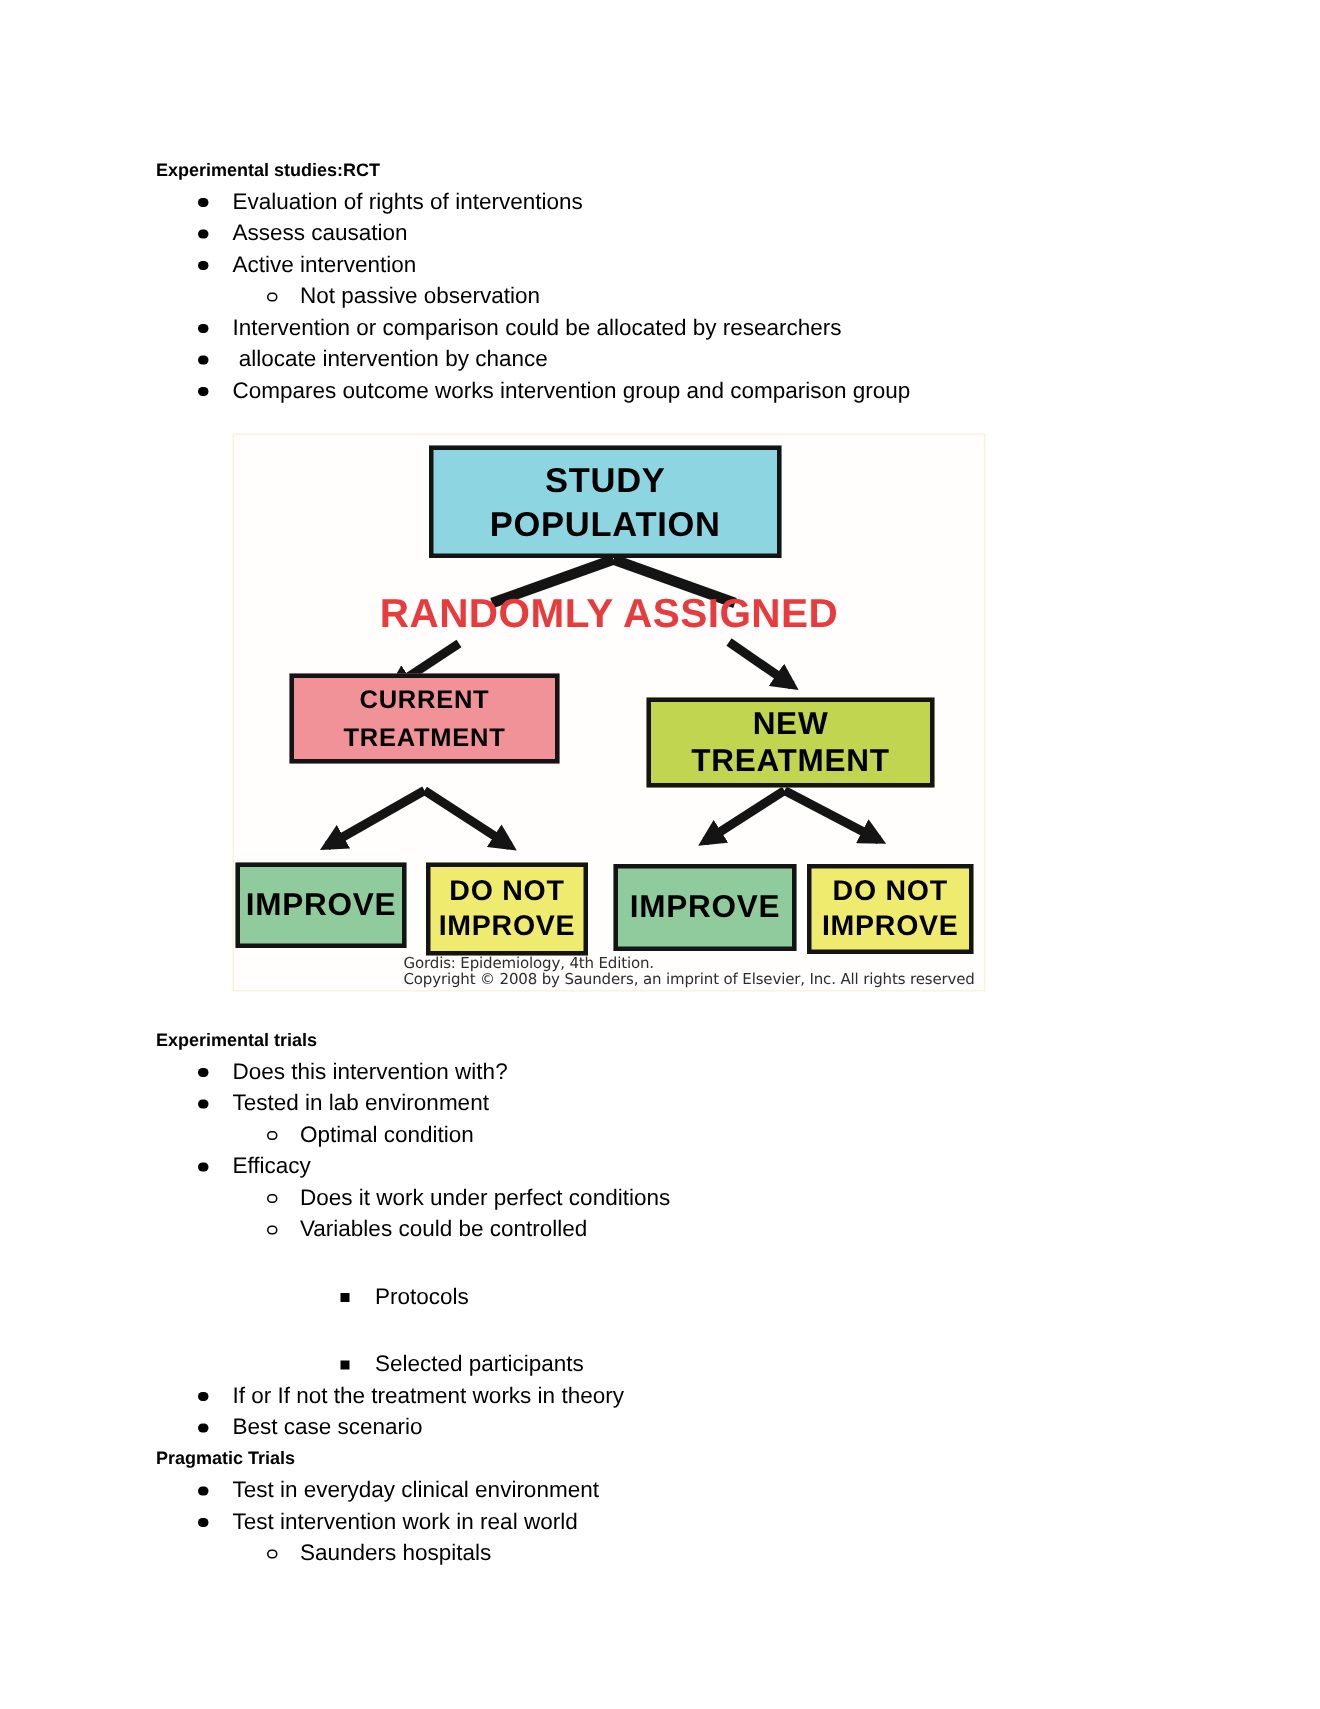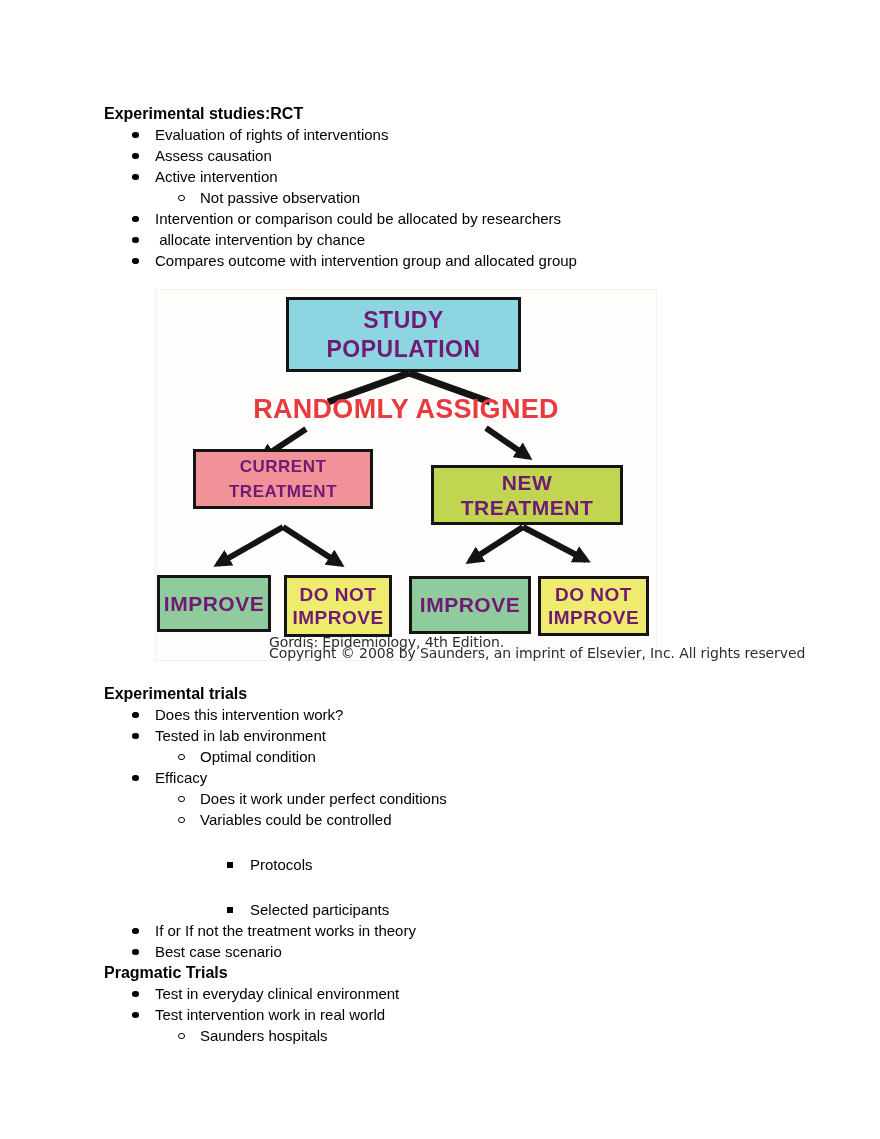--- a/index.html
+++ b/index.html
@@ -2,74 +2,74 @@
 <html><head>
 <meta charset="utf-8">
 <style>
   html,body { margin:0; padding:0; background:#ffffff; }
   .page {
     position:relative; width:880px; height:1139px; background:#ffffff;
     font-family:"Liberation Sans", sans-serif; color:#000; overflow:hidden;
   }
   .content { position:absolute; left:104px; top:103px; width:700px; }
 
-  .doc-heading { font-size:16px; font-weight:bold; line-height:21px; }
+  .doc-heading { font-size:12px; font-weight:bold; line-height:21px; }
 
   .li { position:relative; font-size:15px; line-height:21px; white-space:pre-wrap; }
   .li.l1 { padding-left:51px; }
   .li.l2 { padding-left:96px; }
   .li.l3 { padding-left:146px;margin-top:24px; }
   .mk { position:absolute; }
   .li.l1 .mk { left:28px; top:7.5px; width:6.5px; height:6.5px; border-radius:50%; background:#000; }
   .li.l2 .mk { left:74px; top:7.5px; width:4.5px; height:4.5px; border:1.4px solid #000; border-radius:50%; background:transparent; }
   .li.l3 .mk { left:123px; top:8px; width:6px; height:6px; background:#000; }
 
   
   .figure {
     position:relative; margin:18px 0 22px 51px; width:500px; height:370px;
     border:1px solid #faf2e0; box-sizing:content-box; background:#fffefd;
   }
   .fig-svg { position:absolute; left:0; top:0; width:500px; height:370px; }
   .node {
     position:absolute; display:flex; flex-direction:column; align-items:center; justify-content:center;
     border:3px solid #141414; box-sizing:border-box; font-weight:bold; text-align:center;
-    color:#701a75; letter-spacing:0.5px;
+    color:#000000; letter-spacing:0.5px;
   }
   .node-study   { left:130px; top:7px;   width:235px; height:75px; font-size:23px; line-height:29px; }
   .node-current { left:37px;  top:159px; width:180px; height:60px; font-size:17px; line-height:25px; }
   .node-new     { left:275px; top:175px; width:192px; height:60px; font-size:21px; line-height:25px; }
   .node-imp1    { left:1px;   top:285px; width:114px; height:57px; font-size:21px; line-height:22px; }
   .node-dn1     { left:128px; top:285px; width:108px; height:62px; font-size:19px; line-height:23px; }
   .node-imp2    { left:253px; top:286px; width:122px; height:58px; font-size:21px; line-height:22px; }
   .node-dn2     { left:382px; top:286px; width:111px; height:60px; font-size:19px; line-height:23px; }
   .randomly {
     position:absolute; left:50%; top:104px; transform:translateX(-50%);
     font-size:27px; font-weight:bold; white-space:nowrap; letter-spacing:0.3px;
     font-family:"Liberation Sans", sans-serif;
   }
   .fig-caption {
-    position:absolute; left:113px; top:347px; font-size:14px; line-height:11px;
+    position:absolute; left:113px; top:347px; font-size:10px; line-height:11px;
     color:#2d2d2d; letter-spacing:-0.1px; white-space:nowrap;
     font-family:"DejaVu Sans", sans-serif;
   }
 </style>
 </head>
 <body>
 
 <div class="page">
   <div class="content">
 
     <div class="doc-heading">Experimental studies:RCT</div>
     <div class="li l1"><span class="mk"></span><span>Evaluation of rights of interventions</span></div>
     <div class="li l1"><span class="mk"></span><span>Assess causation</span></div>
     <div class="li l1"><span class="mk"></span><span>Active intervention</span></div>
     <div class="li l2"><span class="mk"></span><span>Not passive observation</span></div>
     <div class="li l1"><span class="mk"></span><span>Intervention or comparison could be allocated by researchers</span></div>
     <div class="li l1"><span class="mk"></span><span> allocate intervention by chance</span></div>
-    <div class="li l1"><span class="mk"></span><span>Compares outcome with intervention group and allocated group</span></div>
+    <div class="li l1"><span class="mk"></span><span>Compares outcome works intervention group and comparison group</span></div>
 
     <div class="figure">
       <svg class="fig-svg" viewBox="0 0 500 370">
         <defs>
           <marker id="ah" viewBox="0 0 10 10" refX="7" refY="5" markerWidth="3" markerHeight="3" orient="auto">
             <path d="M0 0 L10 5 L0 10 z" fill="#141414"></path>
           </marker>
         </defs>
         <g stroke="#141414" fill="none">
           <path d="M253 83 L172 112" stroke-width="7"></path>
@@ -118,21 +118,21 @@
         <span>IMPROVE</span>
       </div>
 
       <div class="fig-caption">
         <div>Gordis: Epidemiology, 4th Edition.</div>
         <div>Copyright © 2008 by Saunders, an imprint of Elsevier, Inc. All rights reserved</div>
       </div>
     </div>
 
     <div class="doc-heading">Experimental trials</div>
-    <div class="li l1"><span class="mk"></span><span>Does this intervention work?</span></div>
+    <div class="li l1"><span class="mk"></span><span>Does this intervention with?</span></div>
     <div class="li l1"><span class="mk"></span><span>Tested in lab environment</span></div>
     <div class="li l2"><span class="mk"></span><span>Optimal condition</span></div>
     <div class="li l1"><span class="mk"></span><span>Efficacy</span></div>
     <div class="li l2"><span class="mk"></span><span>Does it work under perfect conditions</span></div>
     <div class="li l2"><span class="mk"></span><span>Variables could be controlled</span></div>
     <div class="li l3"><span class="mk"></span><span>Protocols</span></div>
     <div class="li l3"><span class="mk"></span><span>Selected participants</span></div>
     <div class="li l1"><span class="mk"></span><span>If or If not the treatment works in theory</span></div>
     <div class="li l1"><span class="mk"></span><span>Best case scenario</span></div>
 

